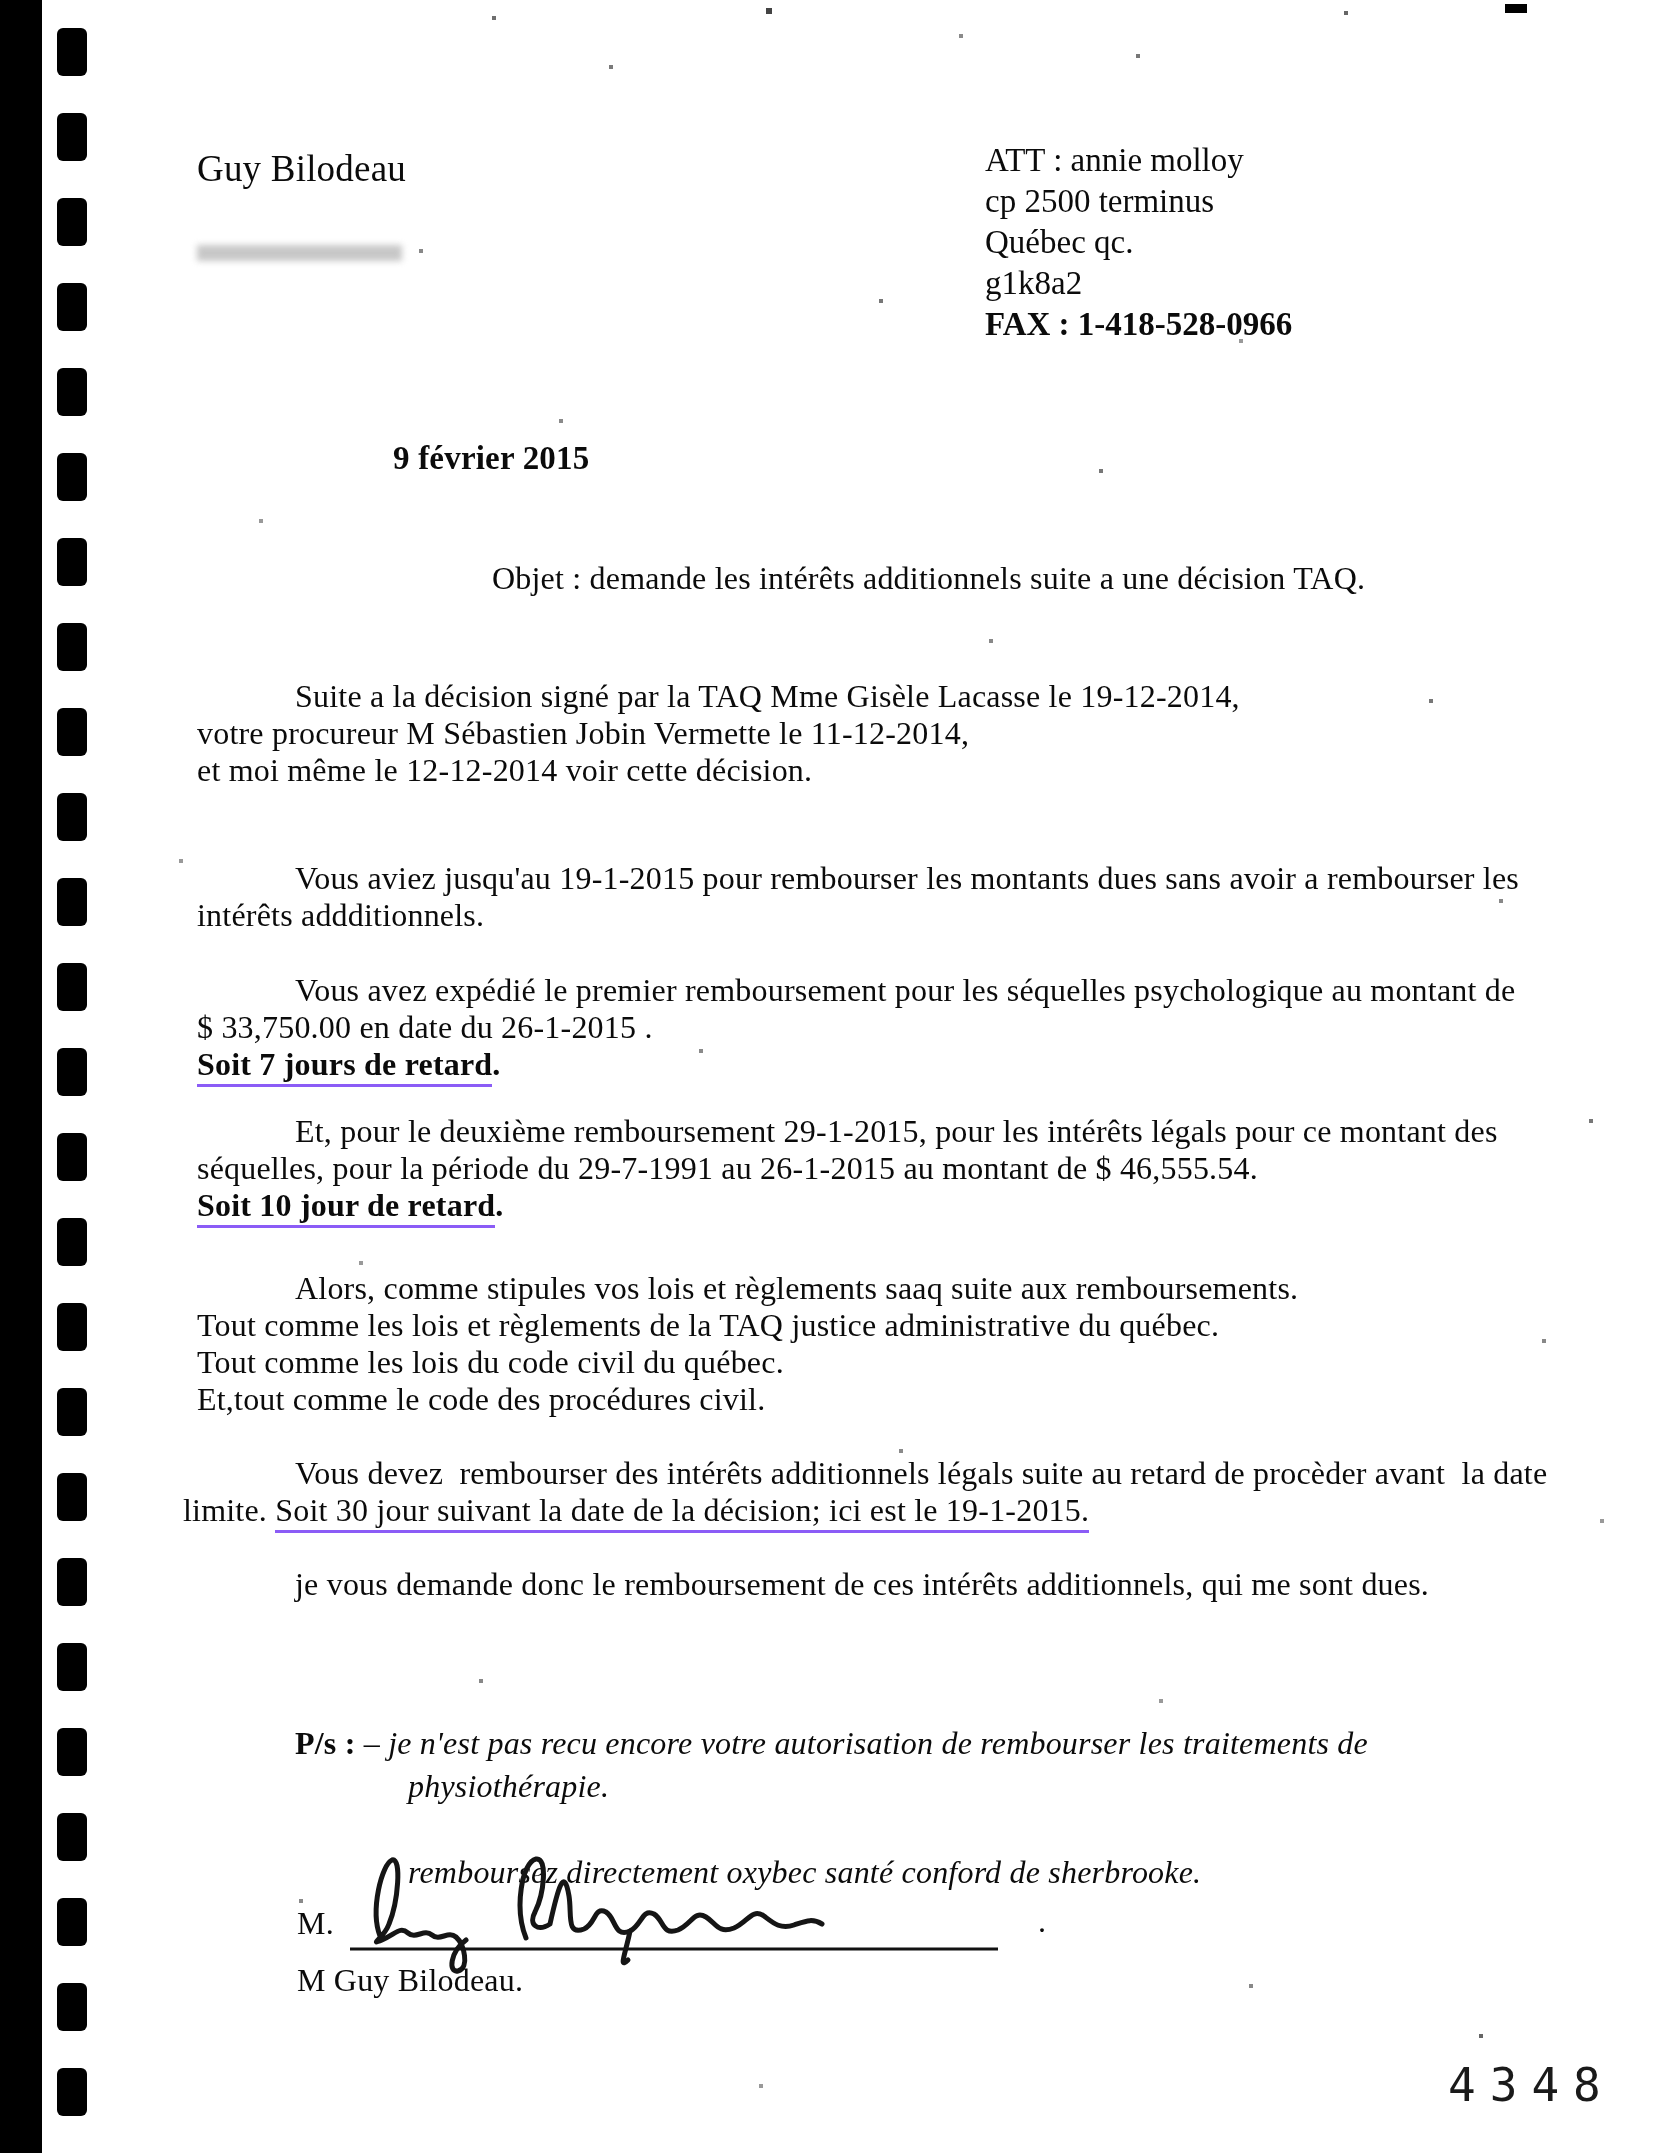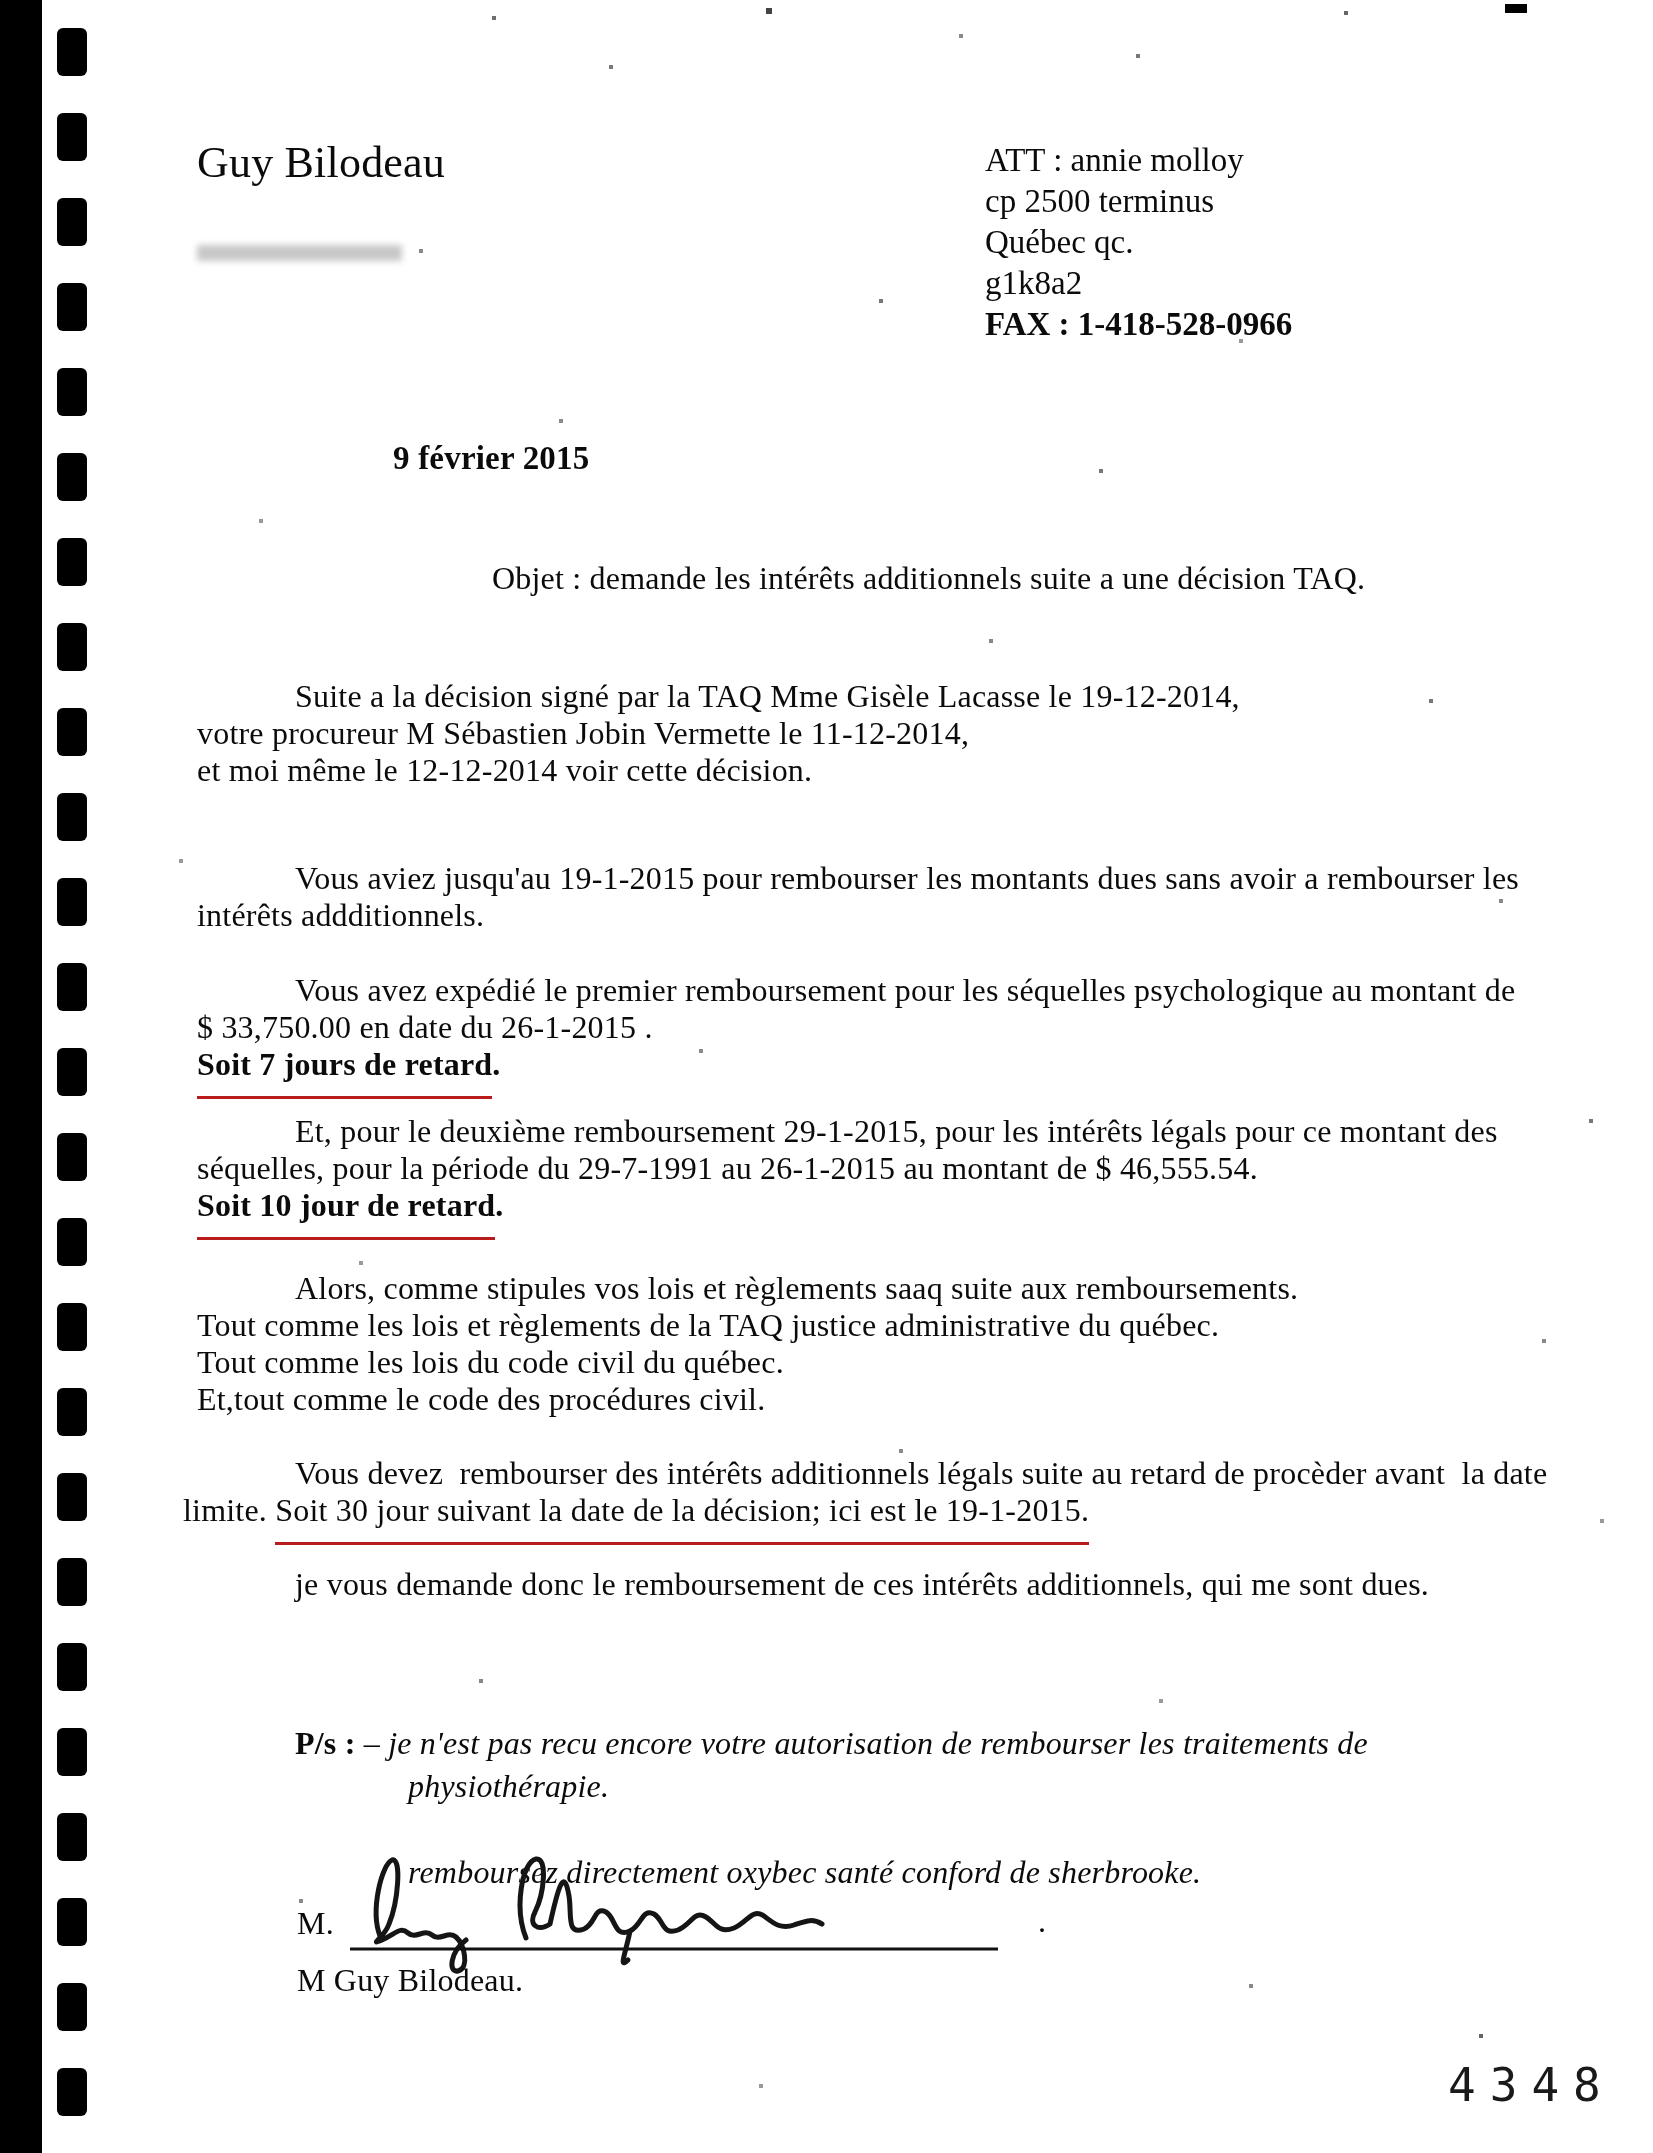--- a/index.html
+++ b/index.html
@@ -16,21 +16,21 @@
   .hole{position:absolute;left:57px;width:30px;height:48px;background:#000;border-radius:6px;}
   
   .line{
     position:absolute;
     font-size:32px;line-height:37px;
     white-space:pre-wrap;
     letter-spacing:0.2px;
   }
   .b{font-weight:bold;}
   .i{font-style:italic;}
-  .u3{border-bottom:3px solid #b91c1c;padding-bottom:14px;}
+  .u3{border-bottom:3px solid #8b5cf6;padding-bottom:2px;}
   .recipient-line{position:absolute;left:985px;font-size:33px;line-height:41px;white-space:pre;}
   
   #sig-wrap{position:absolute;left:338px;top:1848px;width:720px;height:130px;}
   #sig-svg{position:absolute;left:0;top:0;}
   #sig-after{position:absolute;left:700px;top:55px;font-size:32px;}
   
   #smudge{
     position:absolute;left:197px;top:245px;width:205px;height:16px;
     background:#9a9a9a;filter:blur(3px);opacity:.55;
   }
@@ -86,21 +86,21 @@
       <div class="hole" style="top: 1728px;"></div>
       <div class="hole" style="top: 1813px;"></div>
       <div class="hole" style="top: 1898px;"></div>
       <div class="hole" style="top: 1983px;"></div>
       <div class="hole" style="top: 2068px;"></div>
     </div>
   <div id="top-tick"></div>
   <div id="noise"></div>
   <div id="smudge"></div>
 
-  <div class="line" style="left:197px;top:144px;font-size:44px;">Guy Bilodeau</div>
+  <div class="line" style="left:197px;top:150px;font-size:37px;">Guy Bilodeau</div>
 
   <div class="recipient-line" style="top:140px;">ATT : annie molloy</div>
   <div class="recipient-line" style="top:181px;">cp 2500 terminus</div>
   <div class="recipient-line" style="top:222px;">Québec qc.</div>
   <div class="recipient-line" style="top:263px;">g1k8a2</div>
   <div class="recipient-line b" style="top:304px;">FAX : 1-418-528-0966</div>
 
   <div class="line" style="left:393px;top:440px;font-size:33px;font-weight:bold;">9 février 2015</div>
   <div class="line" style="left:492px;top:560px;">Objet : demande les intérêts additionnels suite a une décision TAQ.</div>
 

